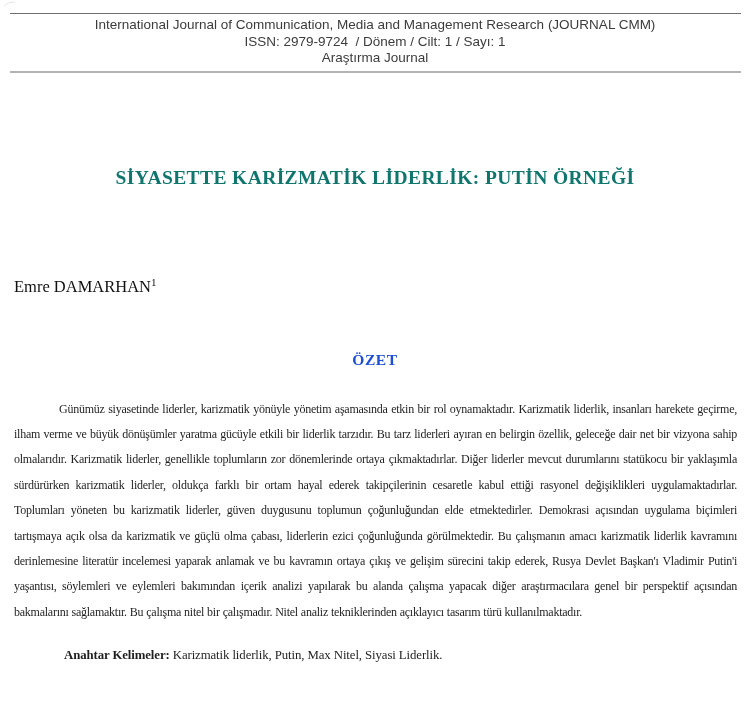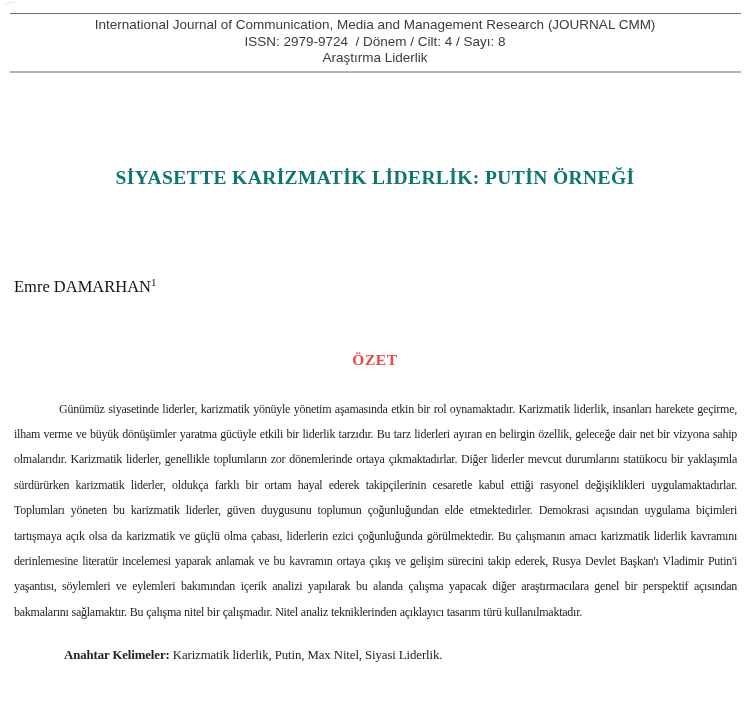--- a/index.html
+++ b/index.html
@@ -50,21 +50,21 @@
     color: #111111;
   }
   .author-line sup { font-size: 11px; line-height: 0; }
   .abstract-heading {
     margin: 52px 14px 0 14px;
     text-align: center;
     font-size: 15.5px;
     font-weight: bold;
     letter-spacing: 0.6px;
     line-height: 18px;
-    color: #ef4444;
+    color: #1d4ed8;
   }
   .abstract-text {
     margin: 28px 13px 0 14px;
     font-size: 12px;
     letter-spacing: -0.25px;
     word-spacing: 0.2px;
     line-height: 25.4px;
     text-align: justify;
     text-indent: 45px;
     color: #1f1f1f;
@@ -83,22 +83,22 @@
 <body>
 
 <div class="page">
 
   <div class="scan-artifact"></div>
 
   <header>
     <div class="rule rule-top"></div>
     <div class="header-text">
       <div class="hline">International Journal of Communication, Media and Management Research (JOURNAL CMM)</div>
-      <div class="hline">ISSN: 2979-9724  / Dönem / Cilt: 4 / Sayı: 8</div>
-      <div class="hline">Araştırma Liderlik</div>
+      <div class="hline">ISSN: 2979-9724  / Dönem / Cilt: 1 / Sayı: 1</div>
+      <div class="hline">Araştırma Journal</div>
     </div>
     <div class="rule rule-bottom"></div>
   </header>
 
   <main>
     <h1 class="article-title">SİYASETTE KARİZMATİK LİDERLİK: PUTİN ÖRNEĞİ</h1>
 
     <div class="author-line"><span>Emre DAMARHAN</span><sup>1</sup></div>
 
     <h2 class="abstract-heading">ÖZET</h2>

